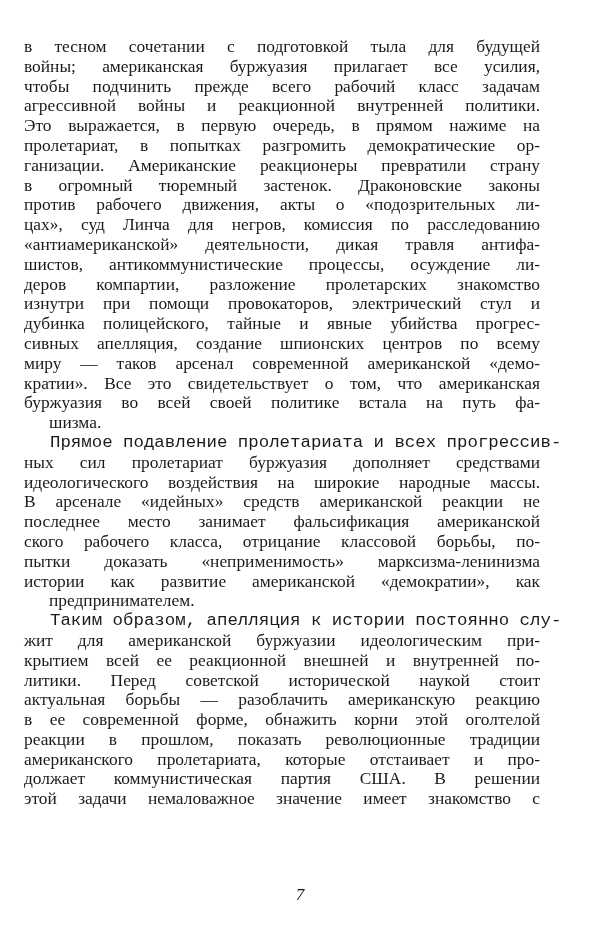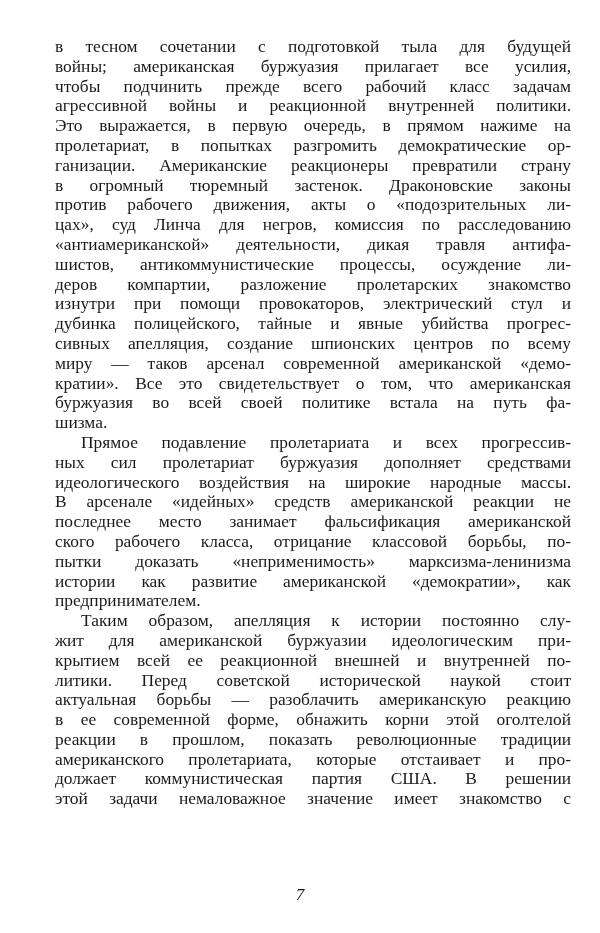--- a/index.html
+++ b/index.html
@@ -1,27 +1,27 @@
 <!DOCTYPE html>
 <html><head>
 <meta charset="utf-8">
 <style>
   html, body { margin: 0; padding: 0; background: #ffffff; }
   body { width: 600px; height: 933px; position: relative; overflow: hidden; }
   .page {
-    position: absolute; left: 55px; top: 37px; width: 516px;
+    position: absolute; left: 24px; top: 37px; width: 516px;
     font-family: "Liberation Serif", "DejaVu Serif", serif;
     font-size: 17.4px; line-height: 19.8px; color: #1a1a1a;
   }
   .line {
     display: block; white-space: nowrap; height: 19.8px;
     text-align: justify; text-align-last: justify;
   }
-  .line.last { text-align-last: left; }
-  .line.indent { padding-left: 26px; }
+  .line.last { text-align-last: left; margin-left: 25px; }
+  .line.indent { padding-left: 26px; font-family: Liberation Mono, monospace; }
   .page-number {
     position: absolute; left: 0; width: 600px; top: 885px; text-align: center;
     font-family: "Liberation Serif", "DejaVu Serif", serif;
     font-style: italic; font-size: 17px; color: #1a1a1a;
   }
 </style>
 </head>
 <body>
 
 <div class="page">

